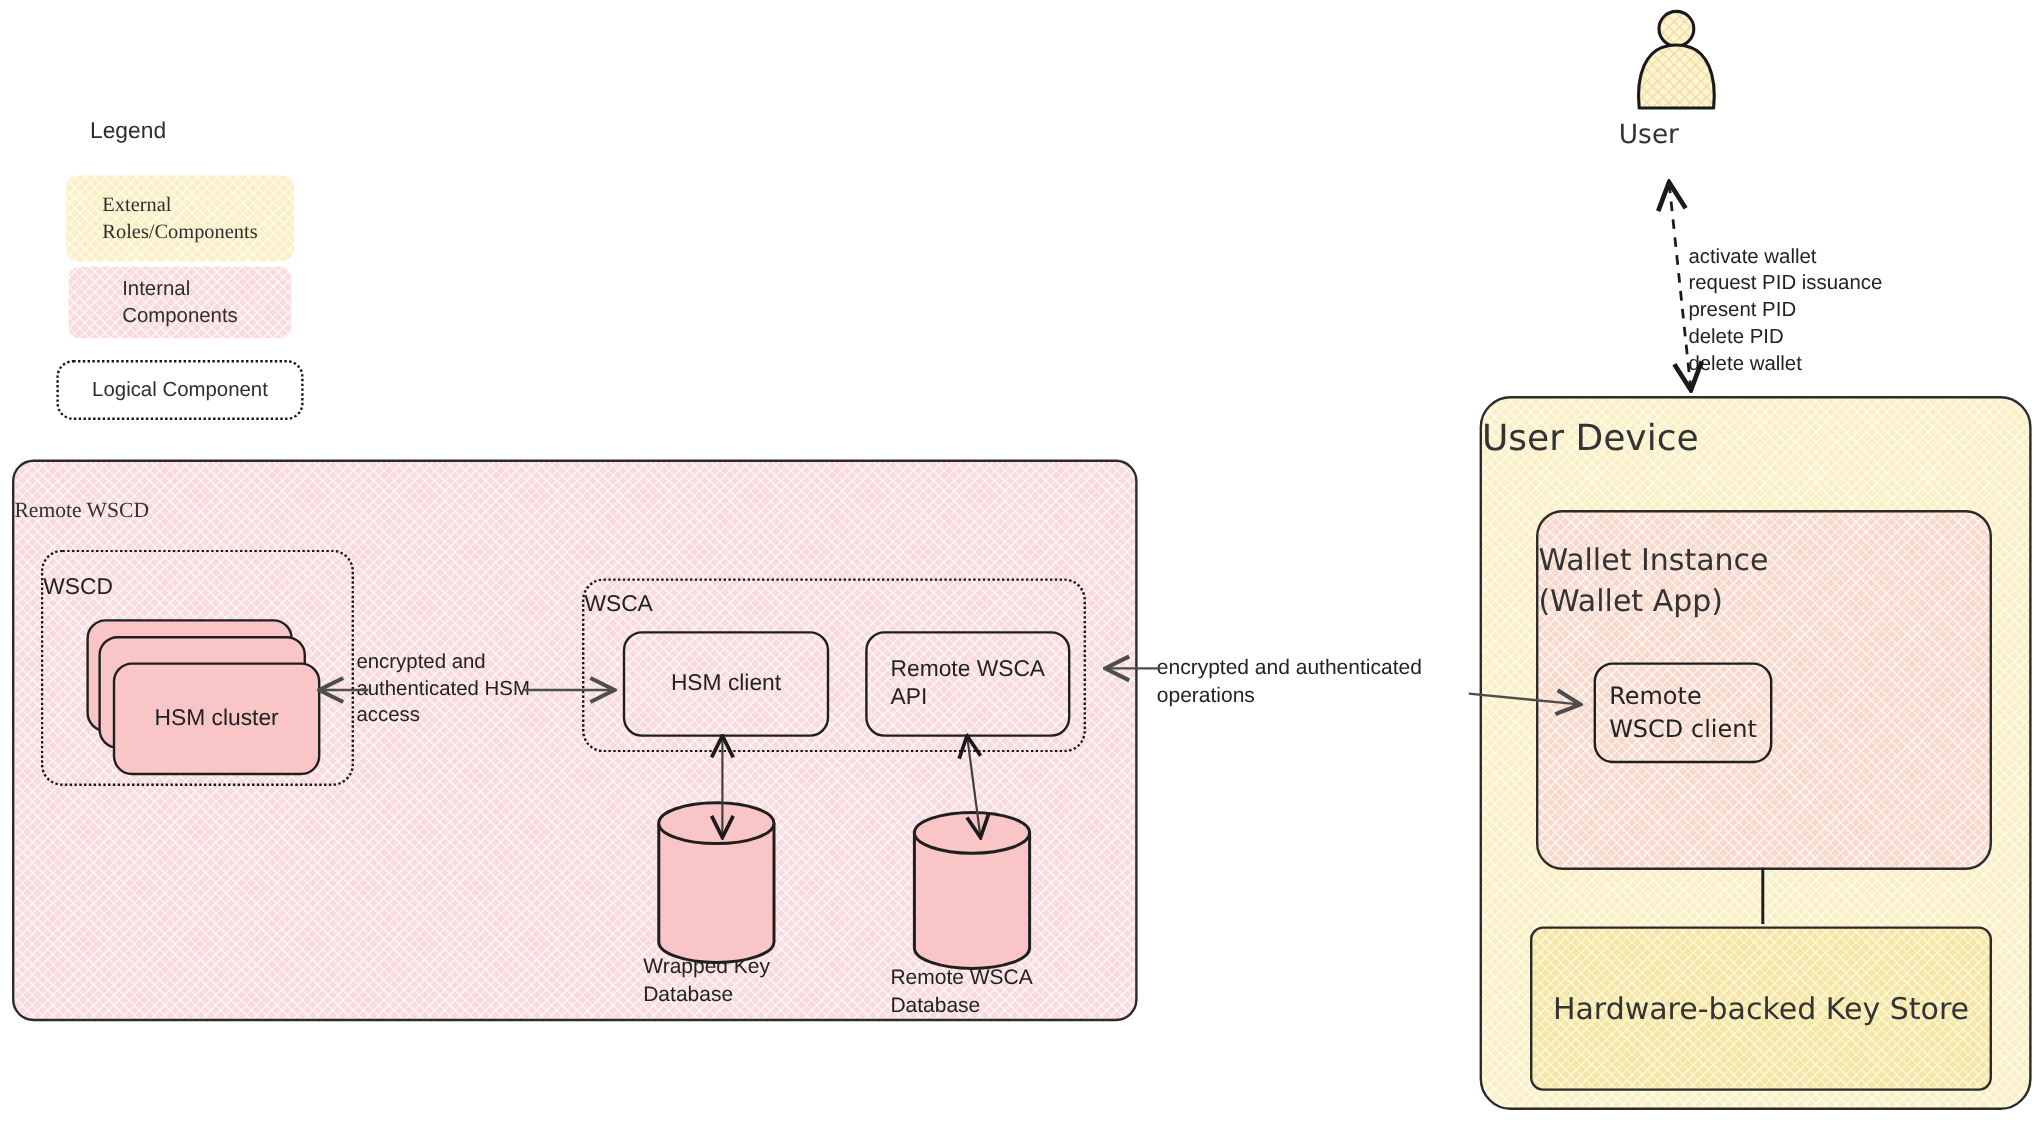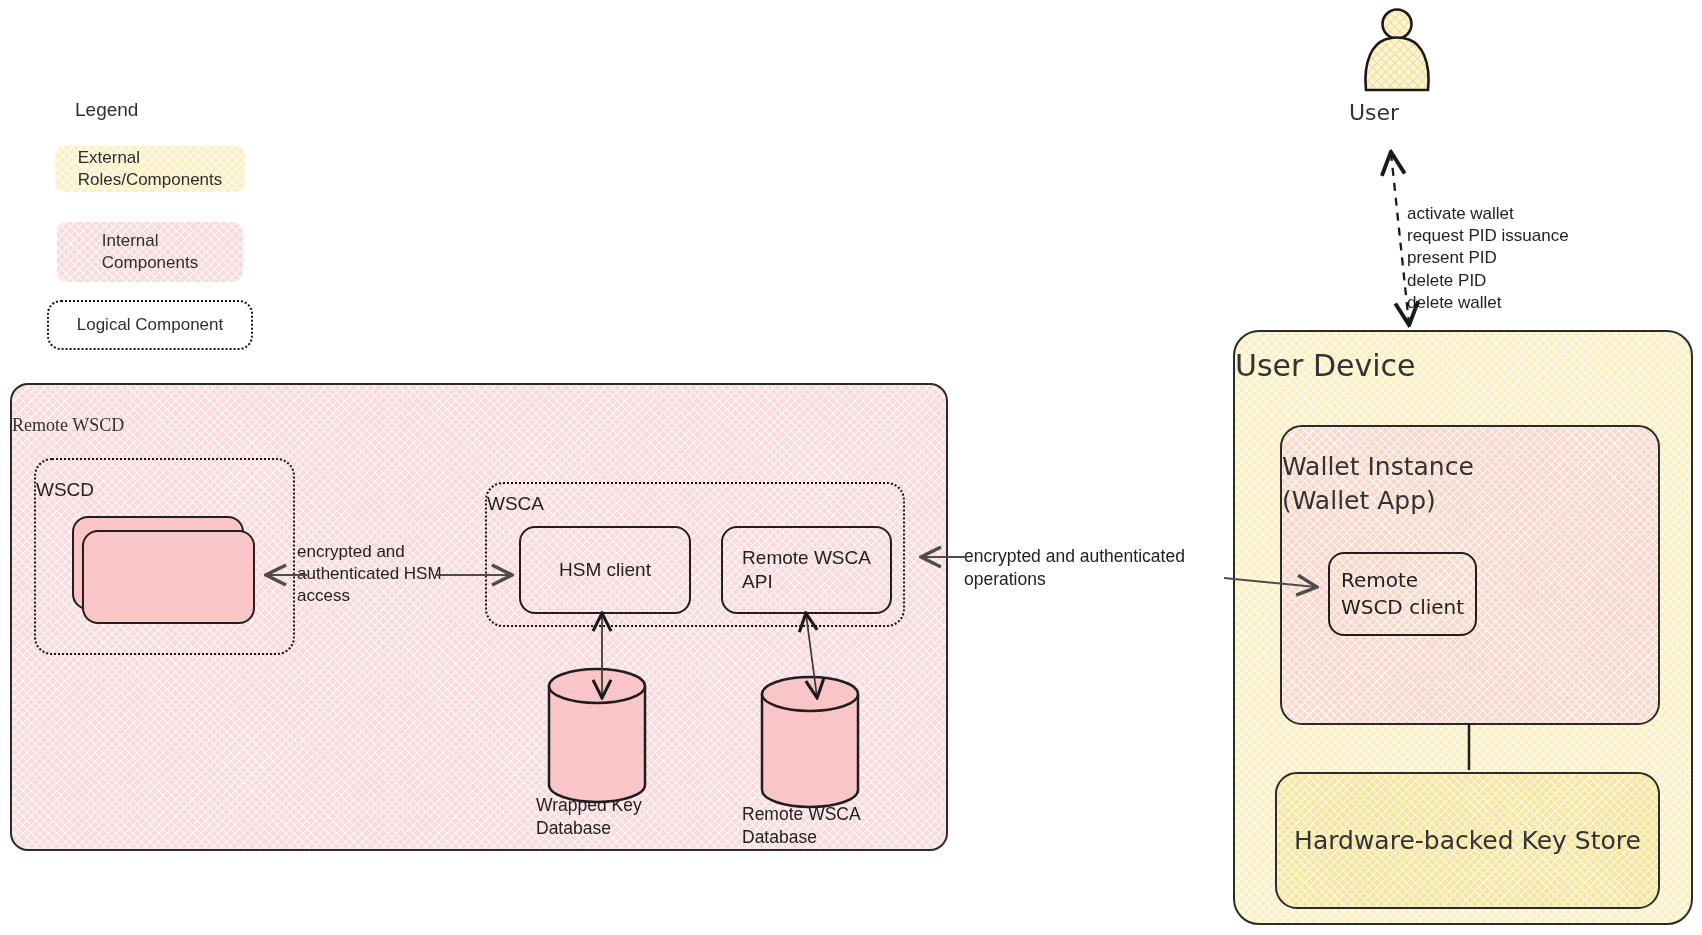--- a/index.html
+++ b/index.html
@@ -61,38 +61,41 @@
 
   svg.overlay{position:absolute;left:0;top:0;pointer-events:none;}
 </style>
 </head>
 <body>
 
 <div class="canvas">
 
   <div class="abs ctr t-legend-title" style="left:75px;top:99px;width:150px;">Legend</div>
 
-  <div class="abs hatch-yellow ctr t-legend pre" style="left:55px;top:146px;width:190px;height:46px;border-radius:10px;display:flex;align-items:center;justify-content:center;"><span class="pre">External
+  <div class="abs hatch-yellow ctr t-legend pre" style="left:55px;top:146px;width:190px;height:72px;border-radius:10px;display:flex;align-items:center;justify-content:center;font-family:Liberation Serif, serif;"><span class="pre">External
 Roles/Components</span></div>
 
   <div class="abs hatch-pink ctr t-legend pre" style="left:57px;top:222px;width:186px;height:60px;border-radius:10px;display:flex;align-items:center;justify-content:center;"><span class="pre">Internal
 Components</span></div>
 
   <div class="abs dotted-box ctr t-legend" style="left:47px;top:300px;width:206px;height:50px;border-radius:14px;display:flex;align-items:center;justify-content:center;">
       <span>Logical Component</span>
     </div>
 
   <div class="abs hatch-pink solid-box" style="left:10px;top:383px;width:938px;height:468px;border-radius:18px;">
 
     <div class="abs ctr t-big-title" style="left:0;right:0;top:30px;">Remote WSCD</div>
 
     <div class="abs dotted-box" style="left:22px;top:73px;width:261px;height:197px;padding-left:33px;">
       <div class="abs ctr t-node" style="left:0;right:0;top:18px;">WSCD</div>
       <div class="card" style="left:36px;top:56px;width:172px;height:94px;"></div>
       <div class="card" style="left:46px;top:70px;width:173px;height:94px;"></div>
+      <div class="card" style="left:58px;top:92px;width:173px;height:94px;display:flex;align-items:center;justify-content:center;">
+        <span class="t-node">HSM cluster</span>
+      </div>
     </div>
 
     <div class="abs dotted-box" style="left:473px;top:97px;width:420px;height:145px;">
       <div class="abs node-box" style="left:32px;top:42px;width:172px;height:88px;">
         <span class="t-node">HSM client</span>
       </div>
       <div class="abs ctr t-node" style="left:0;right:0;top:8px;">WSCA</div>
       <div class="abs node-box" style="left:234px;top:42px;width:171px;height:88px;">
         <span class="t-node pre ctr">Remote WSCA
 API</span>
@@ -127,21 +130,21 @@
 
     <div class="abs hatch-peach solid-box" style="left:45px;top:93px;width:380px;height:300px;border-radius:22px;">
       <div class="abs ctr t-rounded t-wallet-title pre" style="left:0;right:0;top:23px;">Wallet Instance
 (Wallet App)</div>
       <div class="abs node-box" style="left:46px;top:125px;width:149px;height:84px;border-width:2px;">
         <span class="ctr pre t-rounded t-client">Remote
 WSCD client</span>
       </div>
     </div>
 
-    <div class="abs hatch-keystore solid-box" style="left:40px;top:440px;width:385px;height:137px;border-radius:22px;display:flex;align-items:center;justify-content:center;">
+    <div class="abs hatch-keystore solid-box" style="left:40px;top:440px;width:385px;height:137px;border-radius:11px;display:flex;align-items:center;justify-content:center;">
       <span class="t-rounded t-keystore">Hardware-backed Key Store</span>
     </div>
   </div>
 
   <svg class="overlay" width="1702" height="935" viewBox="0 0 1702 935">
     <defs>
       <marker id="arrG" viewBox="0 0 12 12" refX="10.5" refY="6" markerWidth="12" markerHeight="12" orient="auto-start-reverse">
         <path d="M1,1 L11,6 L1,11" fill="none" stroke="#4d4d4d" stroke-width="1.7"></path>
       </marker>
       <marker id="arrB" viewBox="0 0 12 12" refX="10.5" refY="6" markerWidth="12" markerHeight="12" orient="auto-start-reverse">

